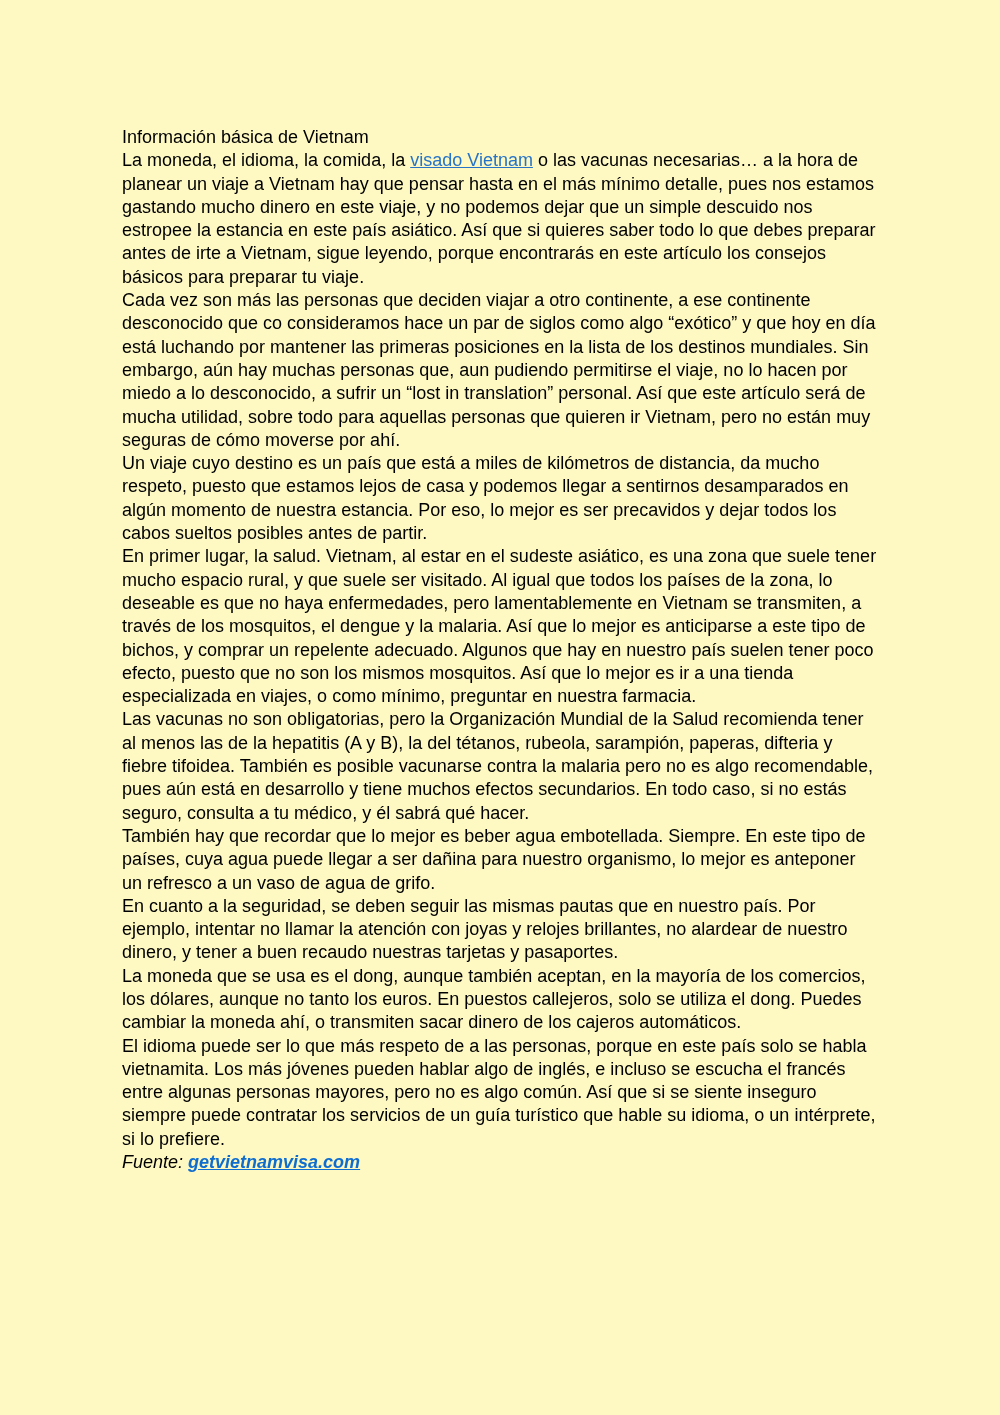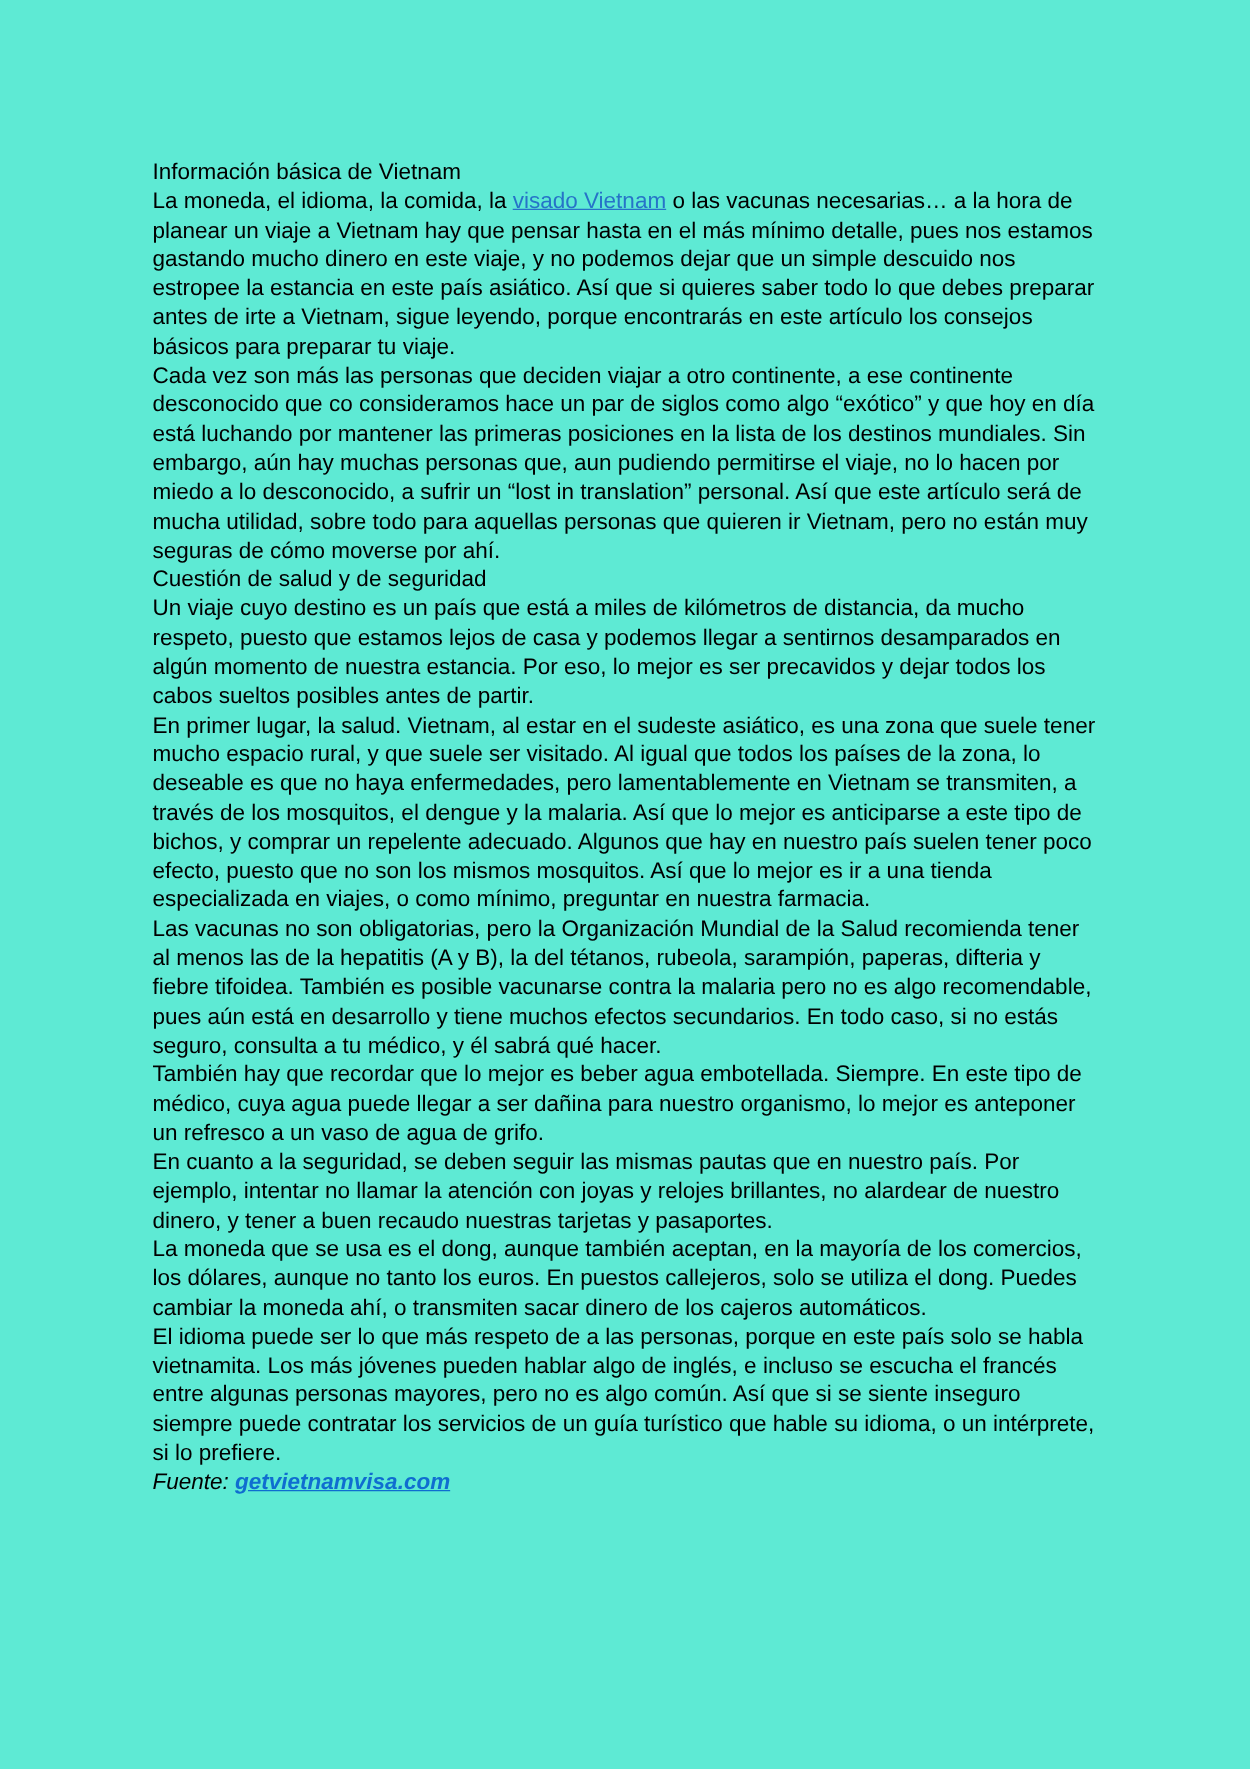--- a/index.html
+++ b/index.html
@@ -4,21 +4,21 @@
 <style>
   html, body {
     margin: 0;
     padding: 0;
     background: #ffffff;
   }
   .page {
     position: relative;
     width: 1000px;
     height: 1415px;
-    background: #5eead4;
+    background: #fef9c3;
     overflow: hidden;
   }
   .doc-body {
     position: absolute;
     left: 122px;
     top: 126px;
     width: 758px;
     font-family: "Liberation Sans", "DejaVu Sans", sans-serif;
     font-size: 18px;
     line-height: 23.3px;
@@ -46,23 +46,22 @@
   }
 </style>
 </head>
 <body>
 
 <div class="page">
   <div class="doc-body">
       <p class="para"><span>Información básica de Vietnam</span></p>
       <p class="para"><span>La moneda, el idioma, la comida, la </span><a class="inline-link" href="#">visado Vietnam</a><span> o las vacunas necesarias… a la hora de planear un viaje a Vietnam hay que pensar hasta en el más mínimo detalle, pues nos estamos gastando mucho dinero en este viaje, y no podemos dejar que un simple descuido nos estropee la estancia en este país asiático. Así que si quieres saber todo lo que debes preparar antes de irte a Vietnam, sigue leyendo, porque encontrarás en este artículo los consejos básicos para preparar tu viaje.</span></p>
       <p class="para"><span>Cada vez son más las personas que deciden viajar a otro continente, a ese continente desconocido que co consideramos hace un par de siglos como algo “exótico” y que hoy en día está luchando por mantener las primeras posiciones en la lista de los destinos mundiales. Sin embargo, aún hay muchas personas que, aun pudiendo permitirse el viaje, no lo hacen por miedo a lo desconocido, a sufrir un “lost in translation” personal. Así que este artículo será de mucha utilidad, sobre todo para aquellas personas que quieren ir Vietnam, pero no están muy seguras de cómo moverse por ahí.</span></p>
-      <p class="para"><span>Cuestión de salud y de seguridad</span></p>
       <p class="para"><span>Un viaje cuyo destino es un país que está a miles de kilómetros de distancia, da mucho respeto, puesto que estamos lejos de casa y podemos llegar a sentirnos desamparados en algún momento de nuestra estancia. Por eso, lo mejor es ser precavidos y dejar todos los cabos sueltos posibles antes de partir.</span></p>
       <p class="para"><span>En primer lugar, la salud. Vietnam, al estar en el sudeste asiático, es una zona que suele tener mucho espacio rural, y que suele ser visitado. Al igual que todos los países de la zona, lo deseable es que no haya enfermedades, pero lamentablemente en Vietnam se transmiten, a través de los mosquitos, el dengue y la malaria. Así que lo mejor es anticiparse a este tipo de bichos, y comprar un repelente adecuado. Algunos que hay en nuestro país suelen tener poco efecto, puesto que no son los mismos mosquitos. Así que lo mejor es ir a una tienda especializada en viajes, o como mínimo, preguntar en nuestra farmacia.</span></p>
       <p class="para"><span>Las vacunas no son obligatorias, pero la Organización Mundial de la Salud recomienda tener al menos las de la hepatitis (A y B), la del tétanos, rubeola, sarampión, paperas, difteria y fiebre tifoidea. También es posible vacunarse contra la malaria pero no es algo recomendable, pues aún está en desarrollo y tiene muchos efectos secundarios. En todo caso, si no estás seguro, consulta a tu médico, y él sabrá qué hacer.</span></p>
-      <p class="para"><span>También hay que recordar que lo mejor es beber agua embotellada. Siempre. En este tipo de médico, cuya agua puede llegar a ser dañina para nuestro organismo, lo mejor es anteponer un refresco a un vaso de agua de grifo.</span></p>
+      <p class="para"><span>También hay que recordar que lo mejor es beber agua embotellada. Siempre. En este tipo de países, cuya agua puede llegar a ser dañina para nuestro organismo, lo mejor es anteponer un refresco a un vaso de agua de grifo.</span></p>
       <p class="para"><span>En cuanto a la seguridad, se deben seguir las mismas pautas que en nuestro país. Por ejemplo, intentar no llamar la atención con joyas y relojes brillantes, no alardear de nuestro dinero, y tener a buen recaudo nuestras tarjetas y pasaportes.</span></p>
       <p class="para"><span>La moneda que se usa es el dong, aunque también aceptan, en la mayoría de los comercios, los dólares, aunque no tanto los euros. En puestos callejeros, solo se utiliza el dong. Puedes cambiar la moneda ahí, o transmiten sacar dinero de los cajeros automáticos.</span></p>
       <p class="para"><span>El idioma puede ser lo que más respeto de a las personas, porque en este país solo se habla vietnamita. Los más jóvenes pueden hablar algo de inglés, e incluso se escucha el francés entre algunas personas mayores, pero no es algo común. Así que si se siente inseguro siempre puede contratar los servicios de un guía turístico que hable su idioma, o un intérprete, si lo prefiere.</span></p>
       <p class="para"><span class="italic">Fuente: </span><a class="source-link" href="#">getvietnamvisa.com</a></p>
     </div>
 </div>
 
 </body></html>

